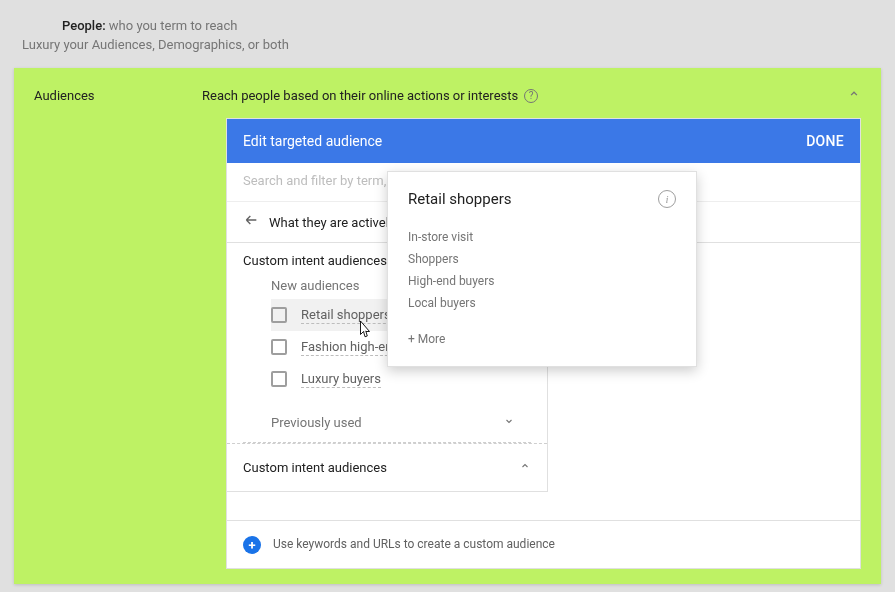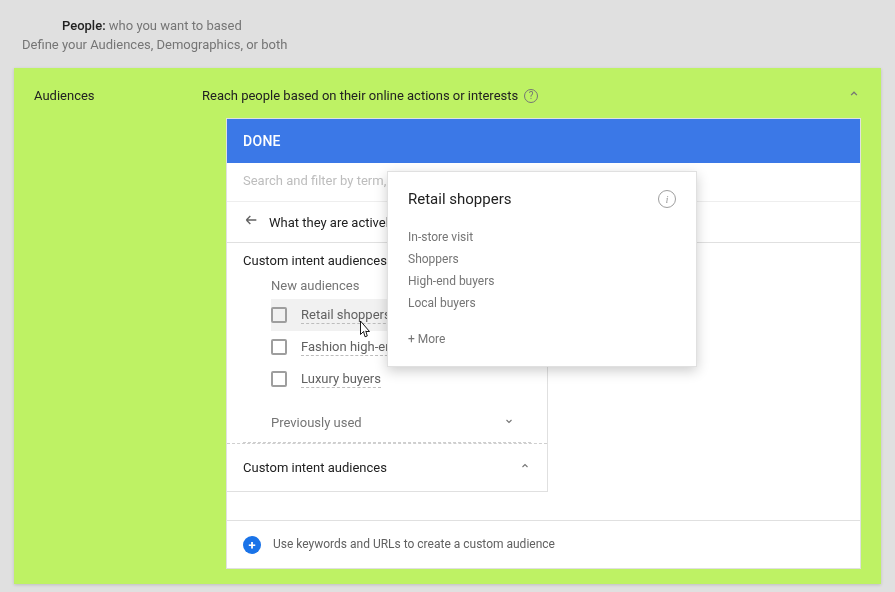--- a/index.html
+++ b/index.html
@@ -175,43 +175,44 @@
   .half-left { display:inline-block; width: 320px; overflow:hidden; white-space:nowrap; border-right:1px solid #e0e0e0; }
 </style>
 </head>
 <body>
 
 <div class="outer">
 
   <div class="top-gray">
     <div class="line1">
       <span class="people">People:</span>
-      <span>who you want to based</span>
+      <span>who you term to reach</span>
     </div>
-    <div class="line2">Define your Audiences, Demographics, or both</div>
+    <div class="line2">Luxury your Audiences, Demographics, or both</div>
   </div>
 
   <div class="card">
 
     <div class="row-audiences">
       <div class="label">Audiences</div>
       <div class="reach">
         <span>Reach people based on their online actions or interests</span>
         <span class="q">?</span>
       </div>
       <div class="chev">
         <svg width="14" height="14" viewBox="0 0 24 24">
             <path d="M7 14l5-5 5 5" fill="none" stroke="#757575" stroke-width="2.2"></path>
           </svg>
       </div>
     </div>
 
     <div class="panel">
 
       <div class="blue-bar">
+        <span>Edit targeted audience</span>
         <span class="done">DONE</span>
       </div>
 
       <div class="search-row">
         <span class="half-left" style="border:none; width:auto;">Search and filter by term, phrase, or URL</span>
       </div>
 
       <div class="back-row">
         <span class="back-arrow">
           <svg width="16" height="16" viewBox="0 0 24 24">

